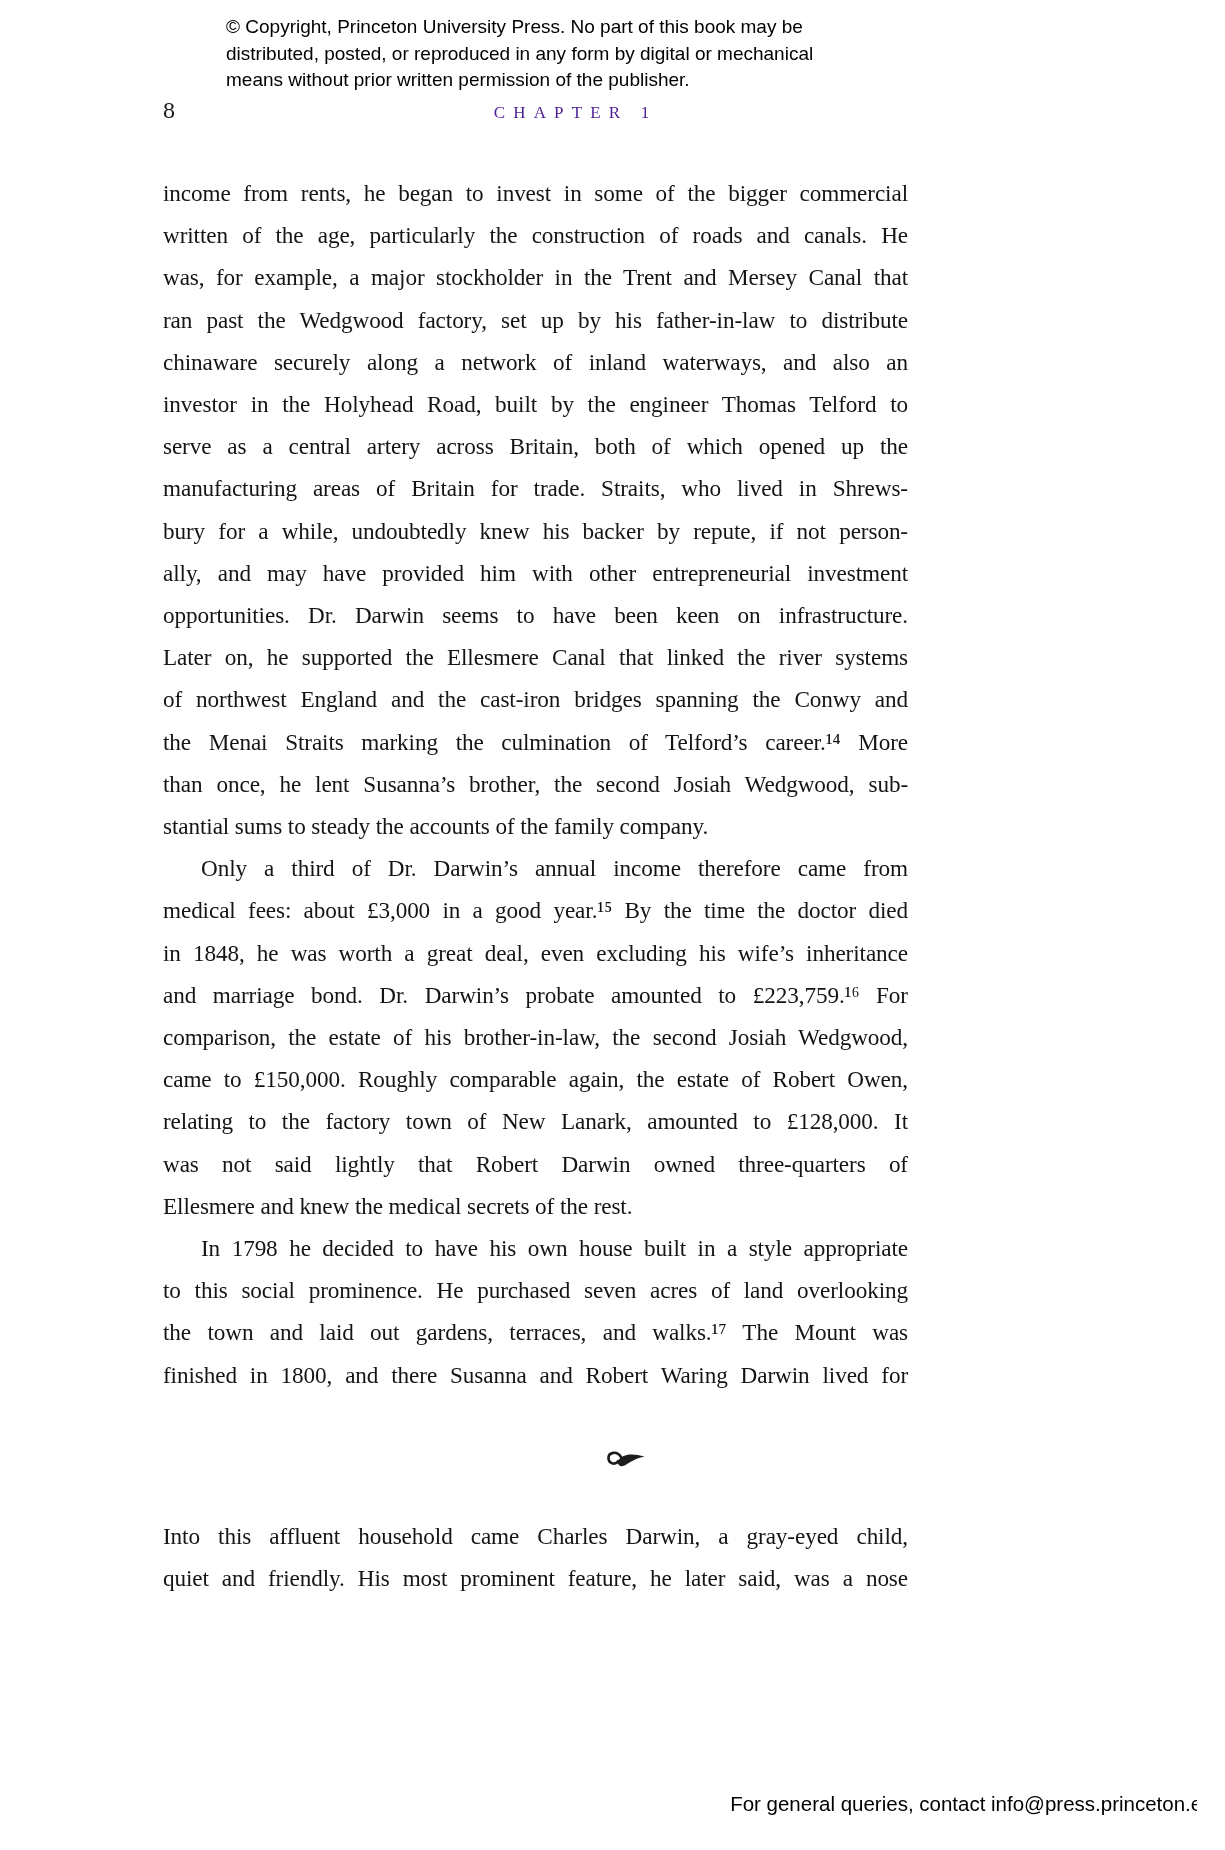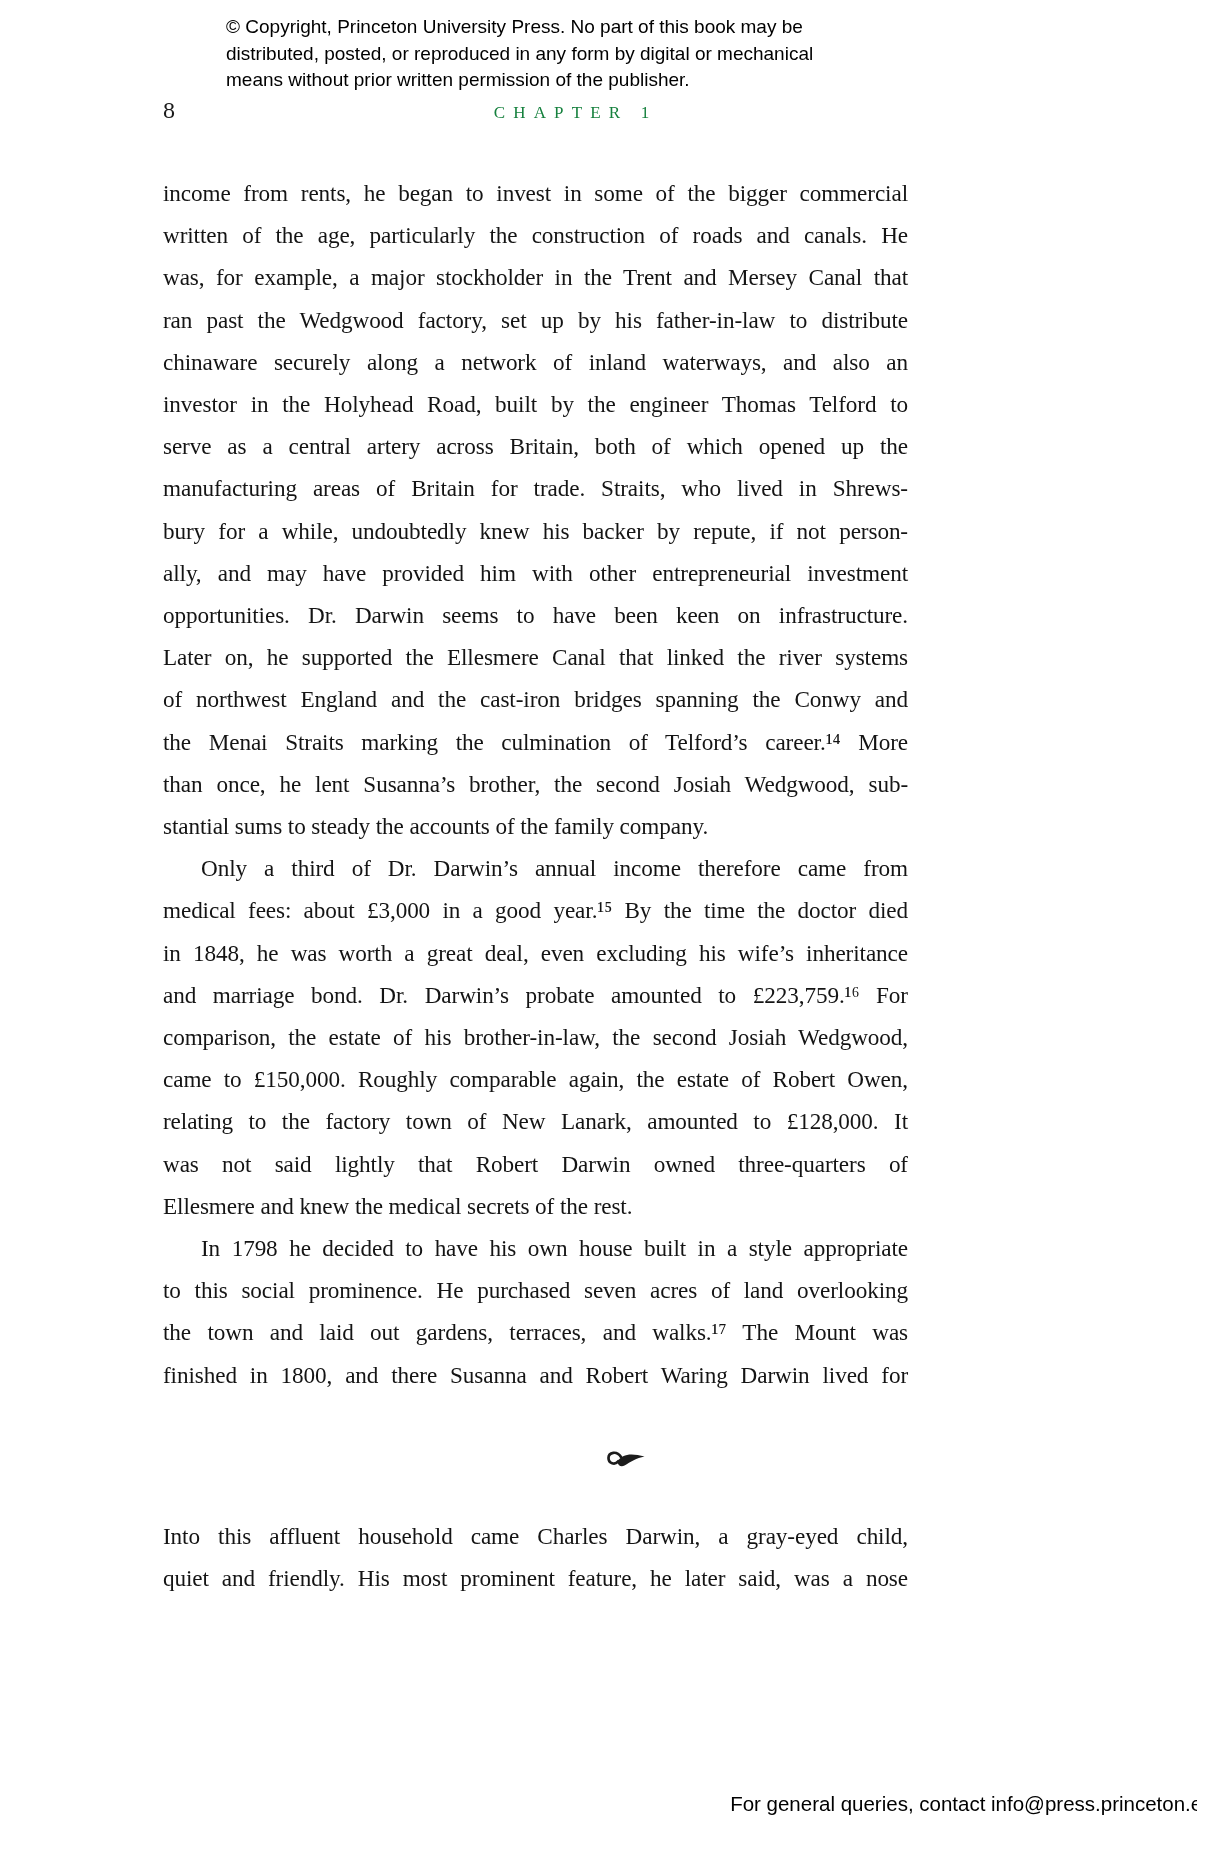--- a/index.html
+++ b/index.html
@@ -32,21 +32,21 @@
   .chapter-head {
     position: absolute;
     left: 163px;
     top: 103px;
     width: 745px;
     text-align: center;
     font-size: 17px;
     letter-spacing: 0.48em;
     text-indent: 0.48em;
     transform: translateX(36px);
-    color: #15803d;
+    color: #4c1d95;
   }
   .body-col {
     position: absolute;
     left: 163px;
     top: 156px;
     width: 745px;
     font-size: 23.2px;
     line-height: 42.2px;
     letter-spacing: -0.1px;
     color: #141414;

